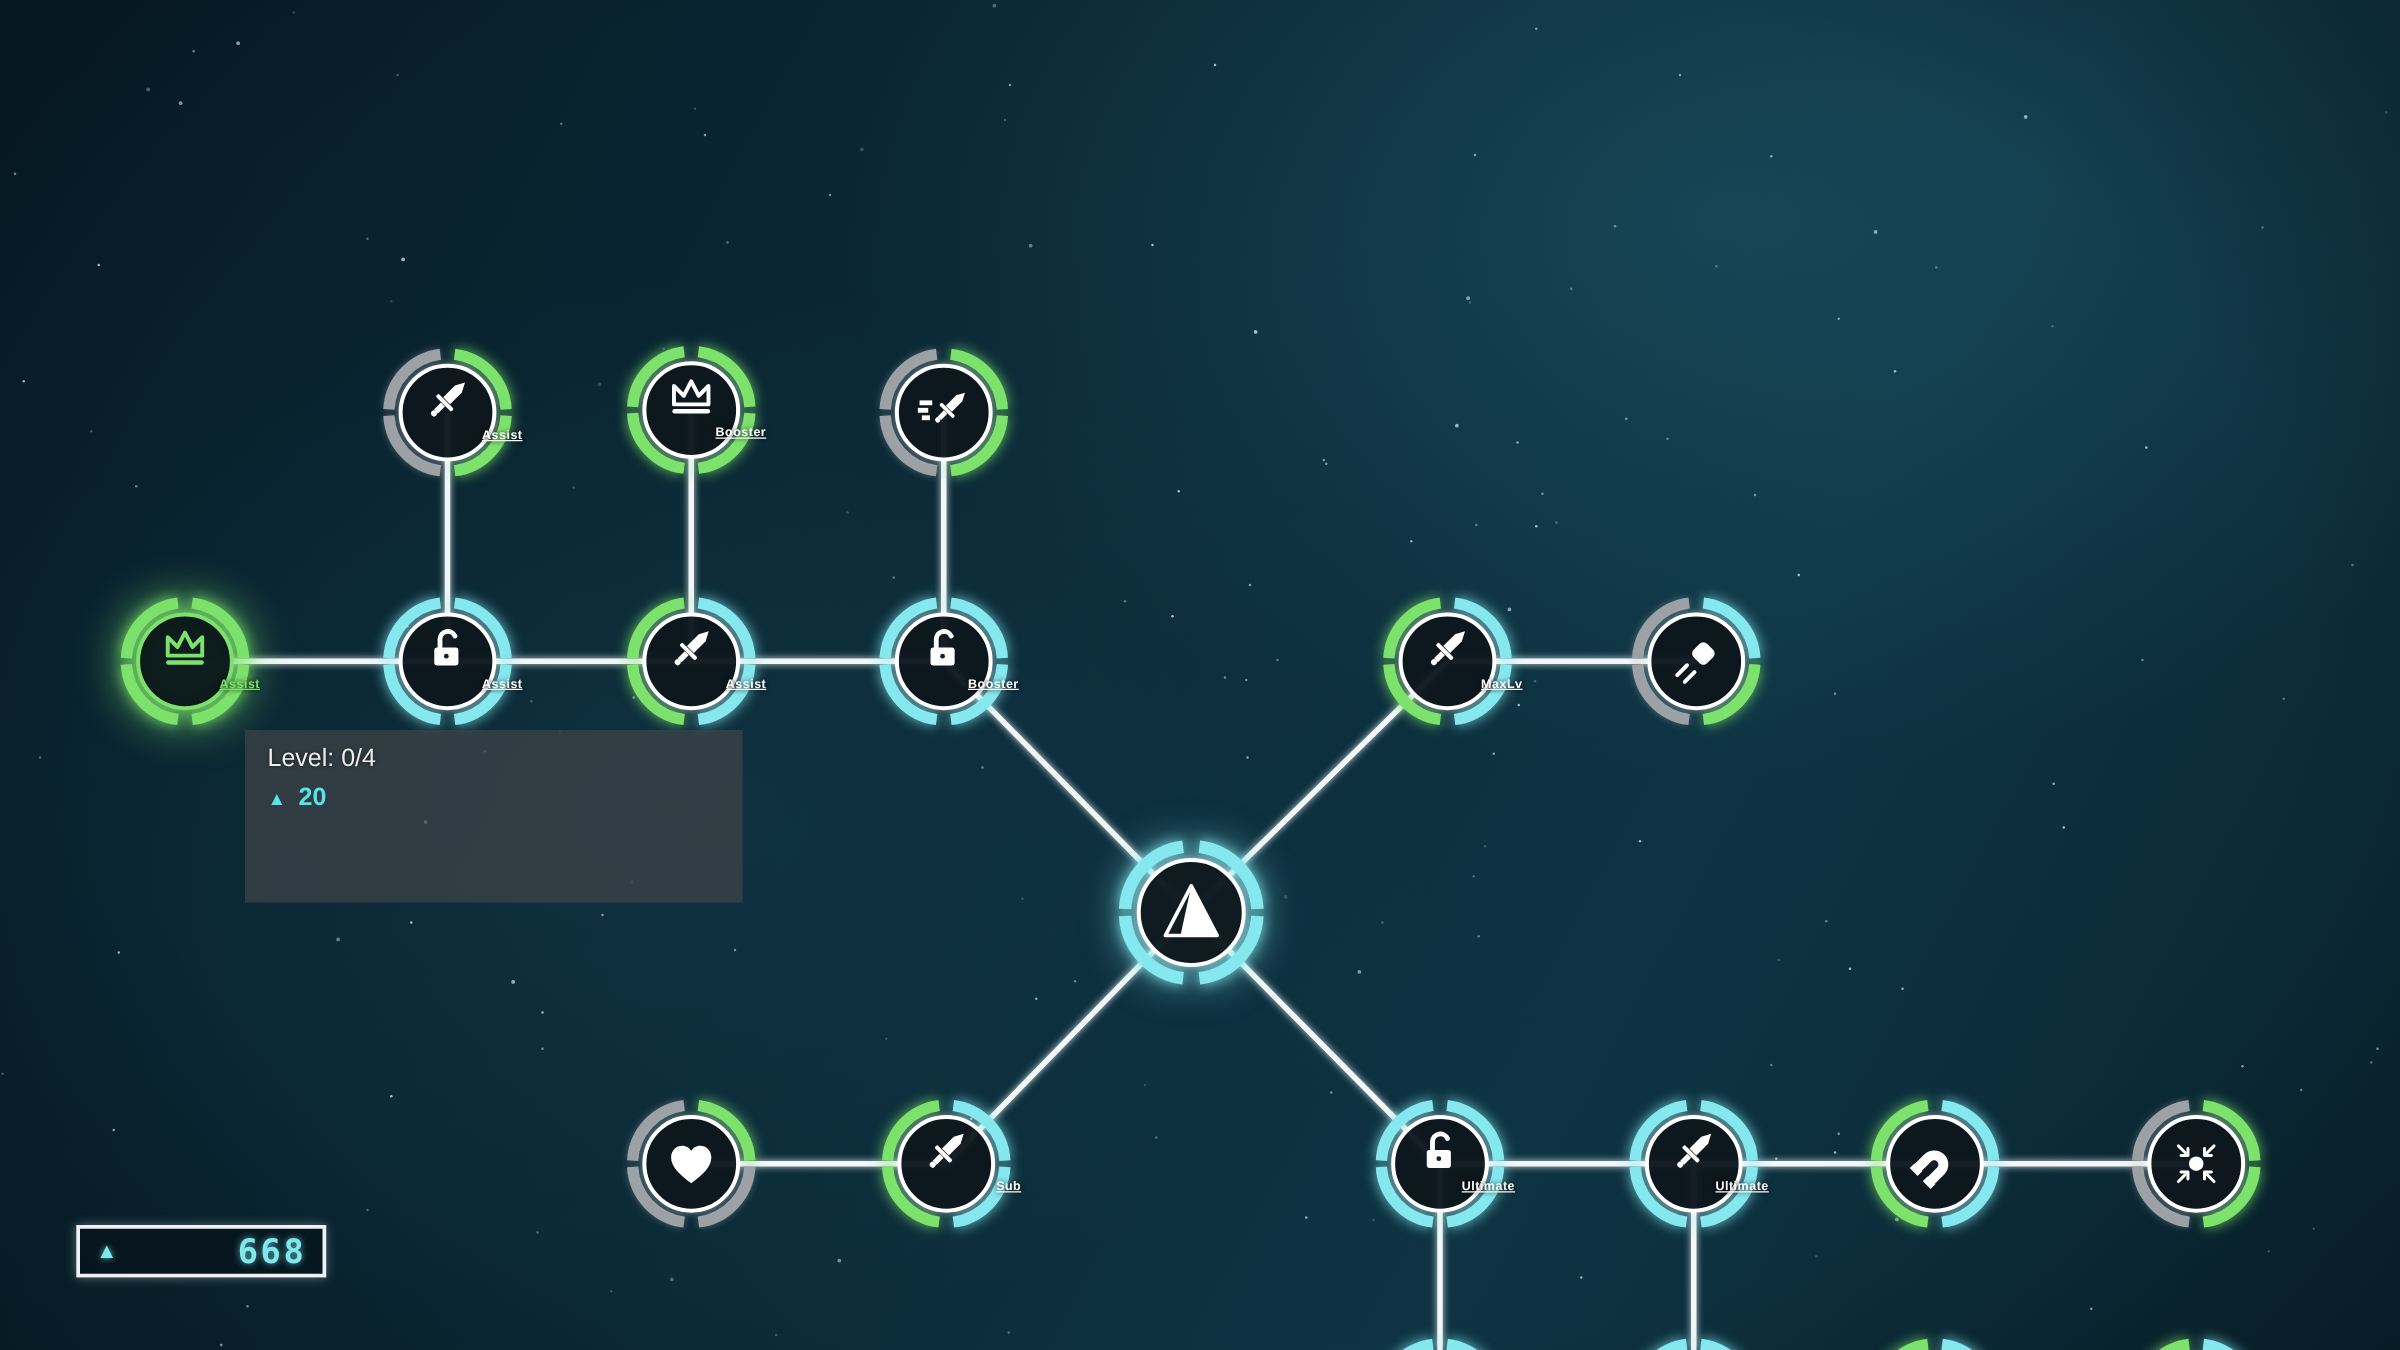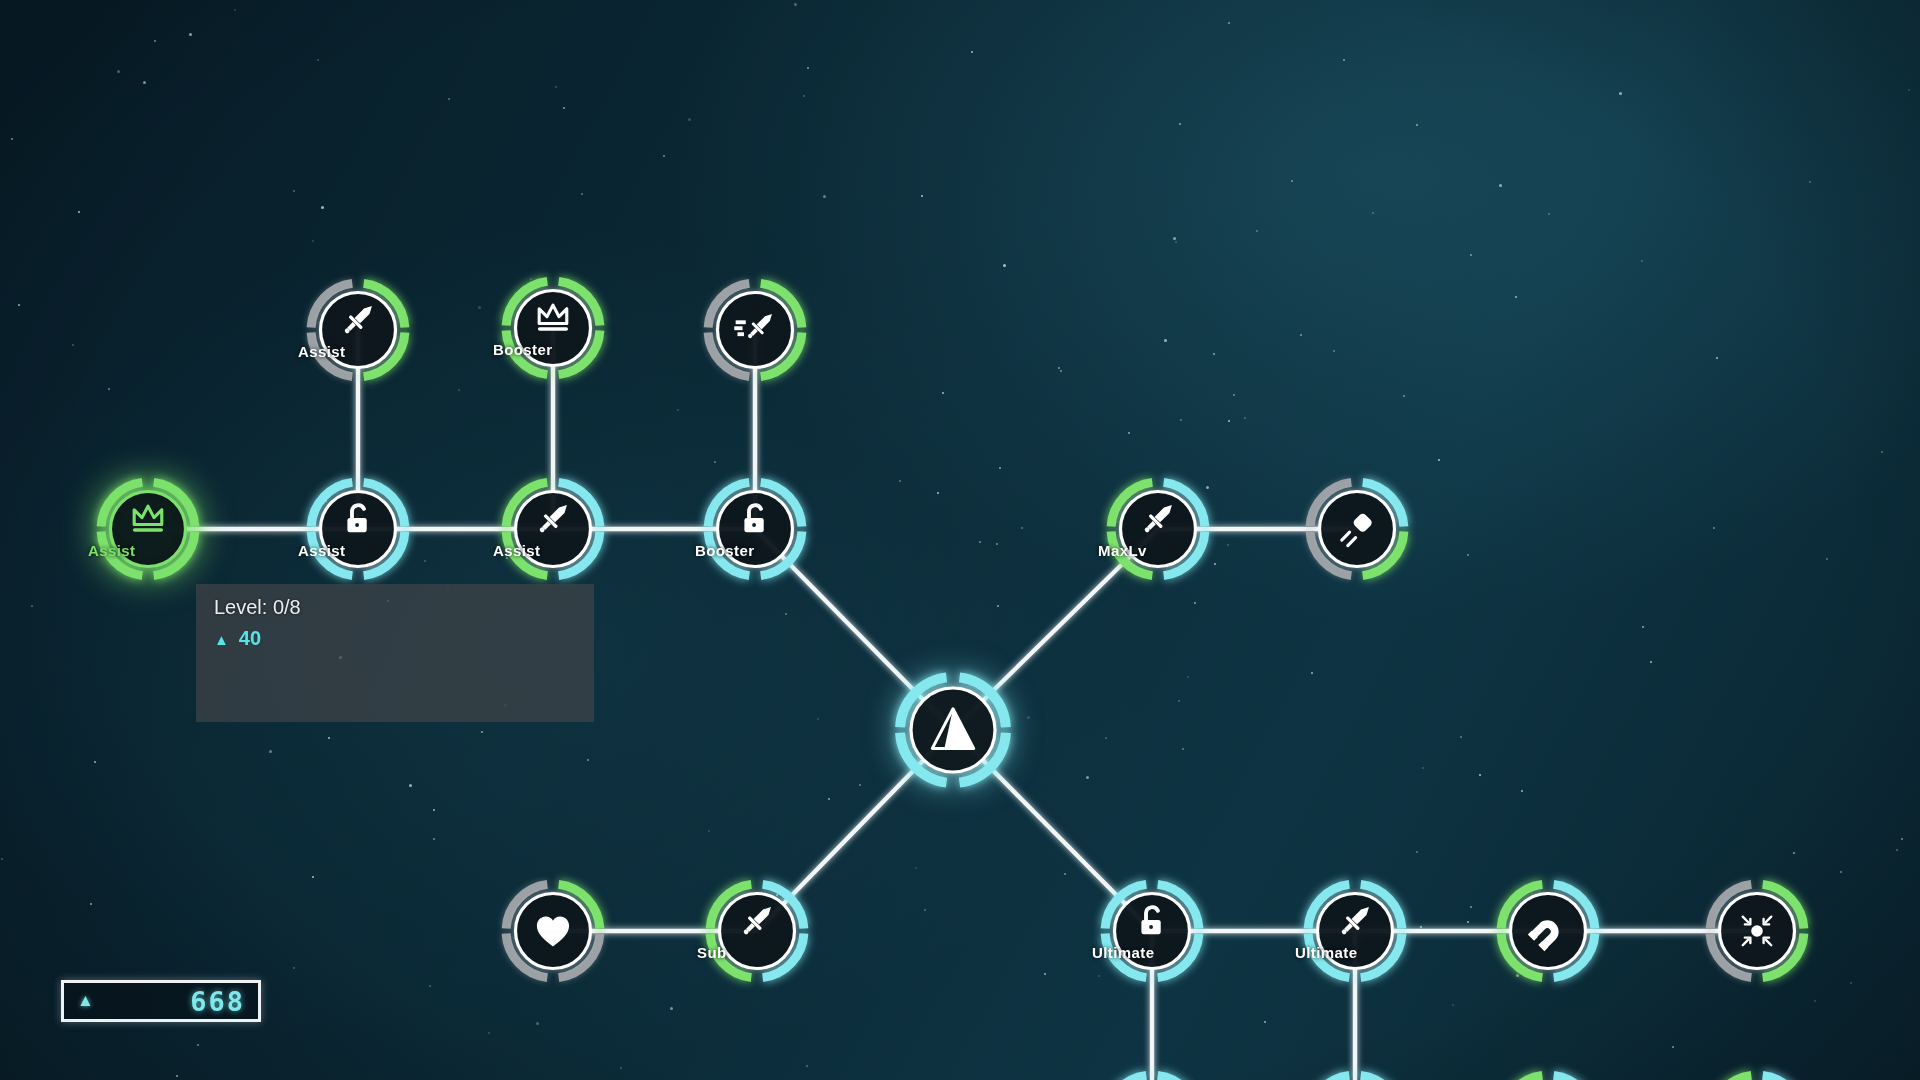--- a/index.html
+++ b/index.html
@@ -24,23 +24,23 @@
   svg.edges line{stroke:var(--line);stroke-width:4.4;}
 
   .node{position:absolute;z-index:3;color:#ffffff;}
   .node svg{display:block;overflow:visible;}
   .seg{fill:none;}
   .seg-green{stroke:var(--green);filter:drop-shadow(0 0 5px rgba(124,226,108,0.85));}
   .seg-cyan{stroke:var(--cyan);filter:drop-shadow(0 0 5px rgba(133,232,238,0.85));}
   .seg-gray{stroke:var(--gray);filter:drop-shadow(0 0 3px rgba(160,165,168,0.45));}
   .node-inner{fill:rgba(7,17,23,0.94);stroke:currentColor;
     filter:drop-shadow(0 0 3px rgba(255,255,255,0.45));}
-  .node-label{position:absolute;left:0;right:0;text-align:left;
-    font-size:15px;font-weight:bold;letter-spacing:.4px;
-    text-shadow:0 0 4px rgba(0,0,0,.85);}
+  .node-label{position:absolute;left:0;right:0;text-align:right;
+    font-size:10px;font-weight:bold;letter-spacing:.4px;
+    text-shadow:0 0 4px rgba(0,0,0,.85);text-decoration:underline;}
   .node.green-glow{color:var(--green);}
   .node.green-glow svg{filter:drop-shadow(0 0 16px rgba(124,226,108,0.70));}
   .node.green-glow .node-inner{filter:drop-shadow(0 0 6px rgba(124,226,108,0.8));}
   .node.core svg{filter:drop-shadow(0 0 14px rgba(133,232,238,0.55));}
 
   .tooltip{position:absolute;left:196px;top:584px;width:398px;height:138px;z-index:6;
     background:rgba(62,68,72,0.74);padding:10px 18px 10px 18px;color:#f4f4f4;}
   .tooltip .tt-title{font-size:25px;font-weight:bold;letter-spacing:.5px;line-height:1.3;
     text-shadow:0 0 3px rgba(0,0,0,.6);}
   .tooltip .tt-desc,.tooltip .tt-level{font-size:20px;line-height:1.38;color:#ededed;
@@ -534,22 +534,22 @@
           <path class="seg seg-cyan" stroke-width="9" d="M65.7 13.4 A47 47 0 0 1 106.9 57.5"></path>
           <path class="seg seg-cyan" stroke-width="9" d="M106.9 62.5 A47 47 0 0 1 65.7 106.6"></path>
           <path class="seg seg-green" stroke-width="9" d="M54.3 106.6 A47 47 0 0 1 13.1 62.5"></path>
           <path class="seg seg-green" stroke-width="9" d="M13.1 57.5 A47 47 0 0 1 54.3 13.4"></path>
           <circle class="node-inner" cx="60" cy="60" r="37.5" stroke-width="3.2"></circle>
         </svg>
       </div>
     </div>
 
   <div class="tooltip">
-    <div class="tt-level">Level: 0/8</div>
-    <div class="tt-cost"><span class="tri">▲</span><span>40</span></div>
+    <div class="tt-level">Level: 0/4</div>
+    <div class="tt-cost"><span class="tri">▲</span><span>20</span></div>
   </div>
 
   <div class="counter">
     <span class="tri">▲</span>
     <span class="val">668</span>
   </div>
 
 </div>
 
 </body></html>

